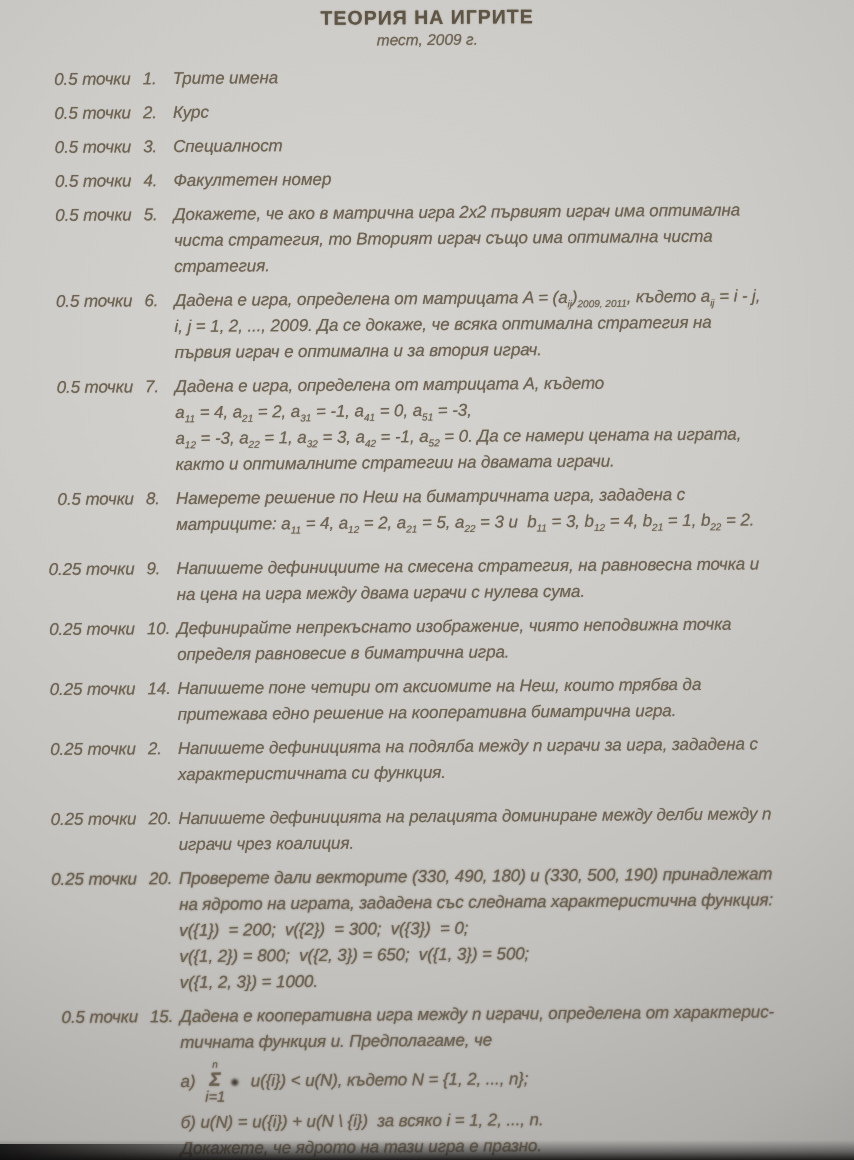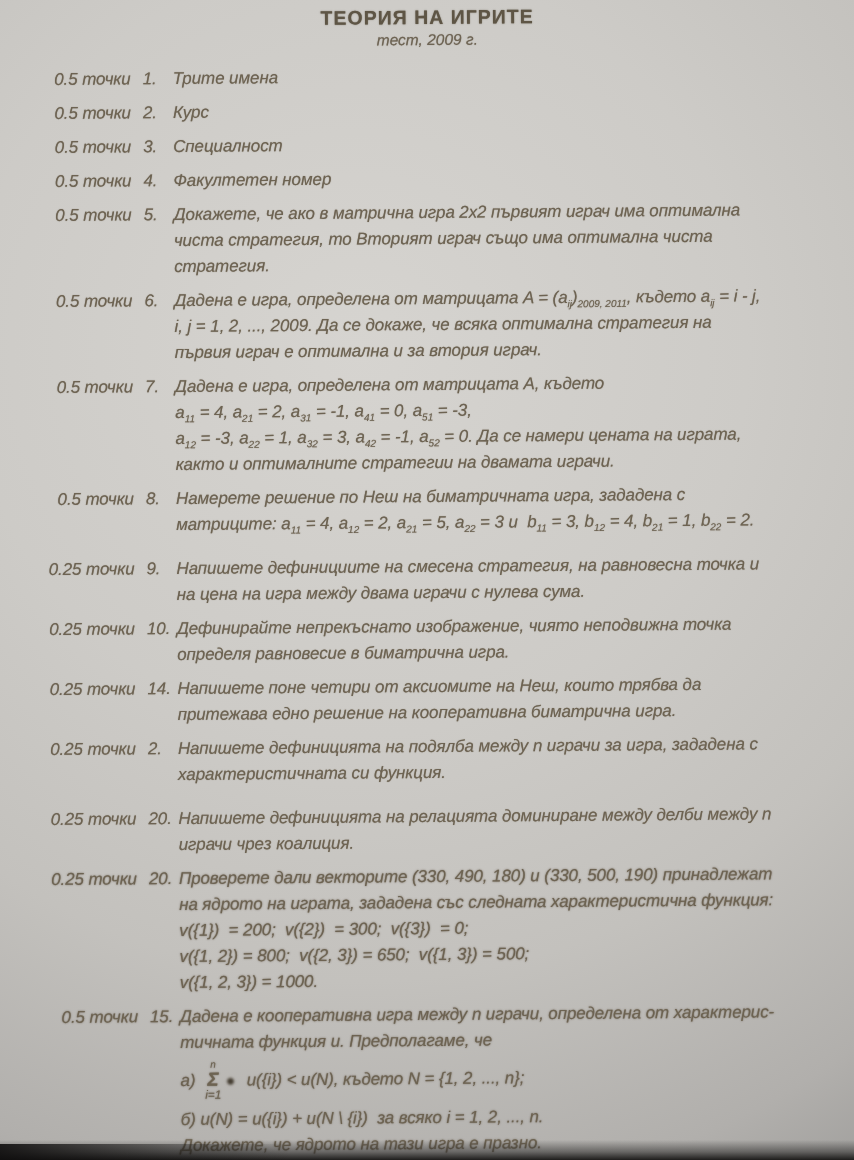--- a/index.html
+++ b/index.html
@@ -42,21 +42,21 @@
   sub { font-size:10px; line-height:0; letter-spacing:0; }
   .soft { text-shadow:0 0 1.8px rgba(100,90,74,0.95); }
   .formula { display:flex; align-items:center; margin:4px 0 6px 0; }
   .formula > span { white-space:pre; }
   .sum {
     display:inline-flex; flex-direction:column; align-items:center;
     line-height:1; margin:0 3px 0 5px;
   }
   .sum-top { font-size:10px; }
   .sum-sym { font-size:19px; font-weight:bold; }
-  .sum-bot { font-size:12px; }
+  .sum-bot { font-size:15px; }
   .blob {
     color:#453e33; font-size:15px; line-height:10px;
     filter:blur(1px); margin:0 7px 0 2px; font-style:normal;
   }
   .bottom-edge {
     position:absolute; left:0; right:0; bottom:0; height:20px;
     background:linear-gradient(to top,
       rgba(22,21,20,0.95) 0%, rgba(40,39,38,0.55) 40%, rgba(60,59,58,0) 100%);
   }
   .bottom-corner {

